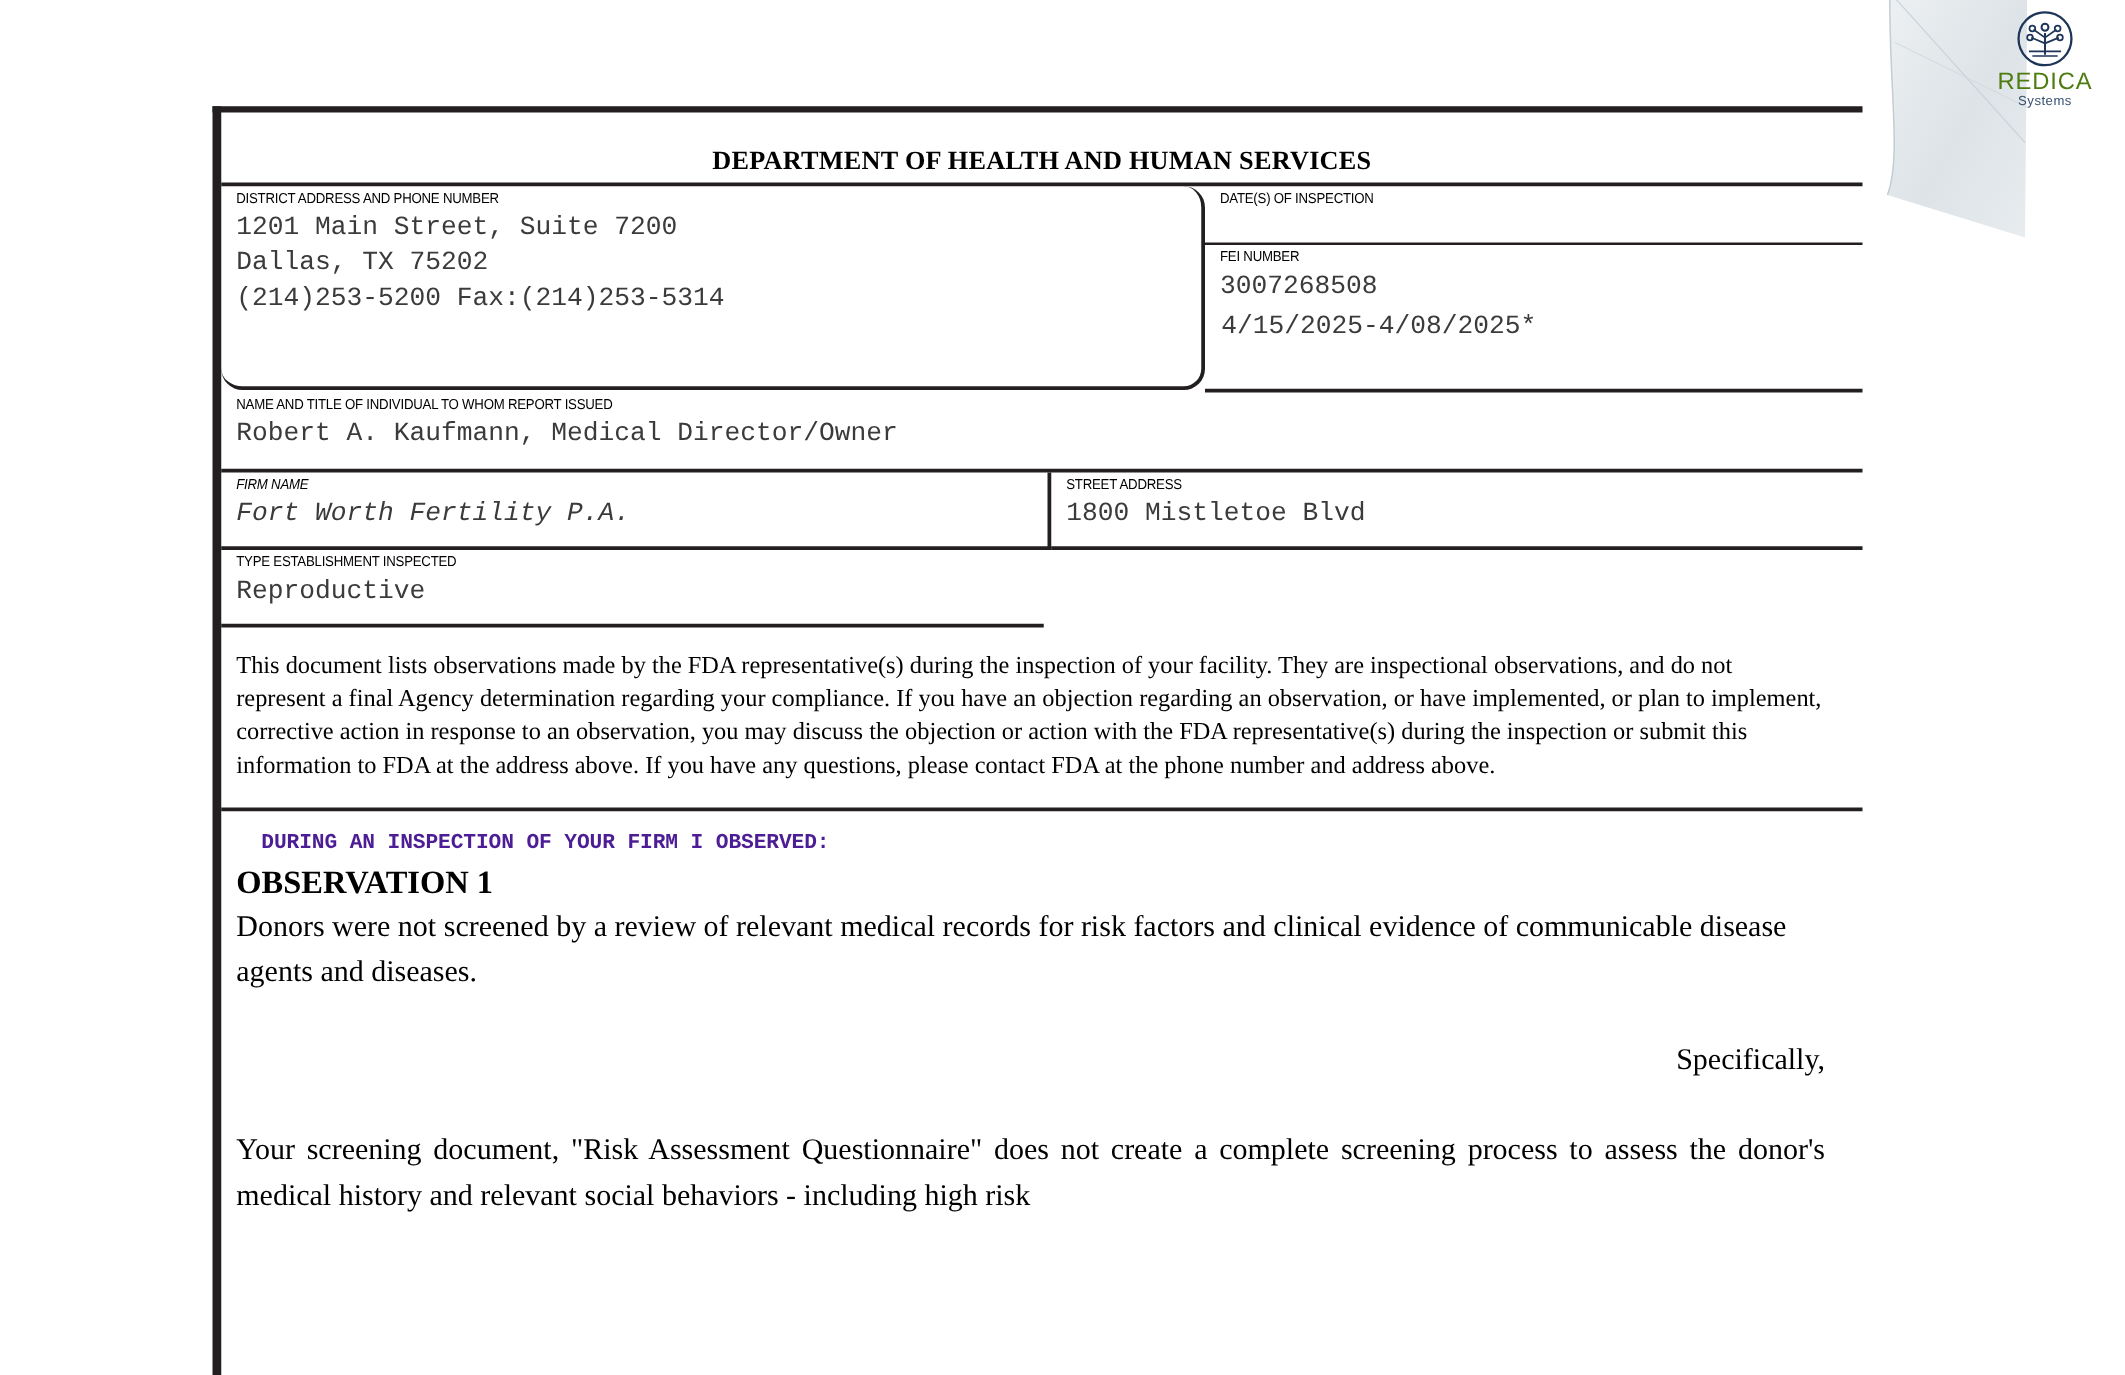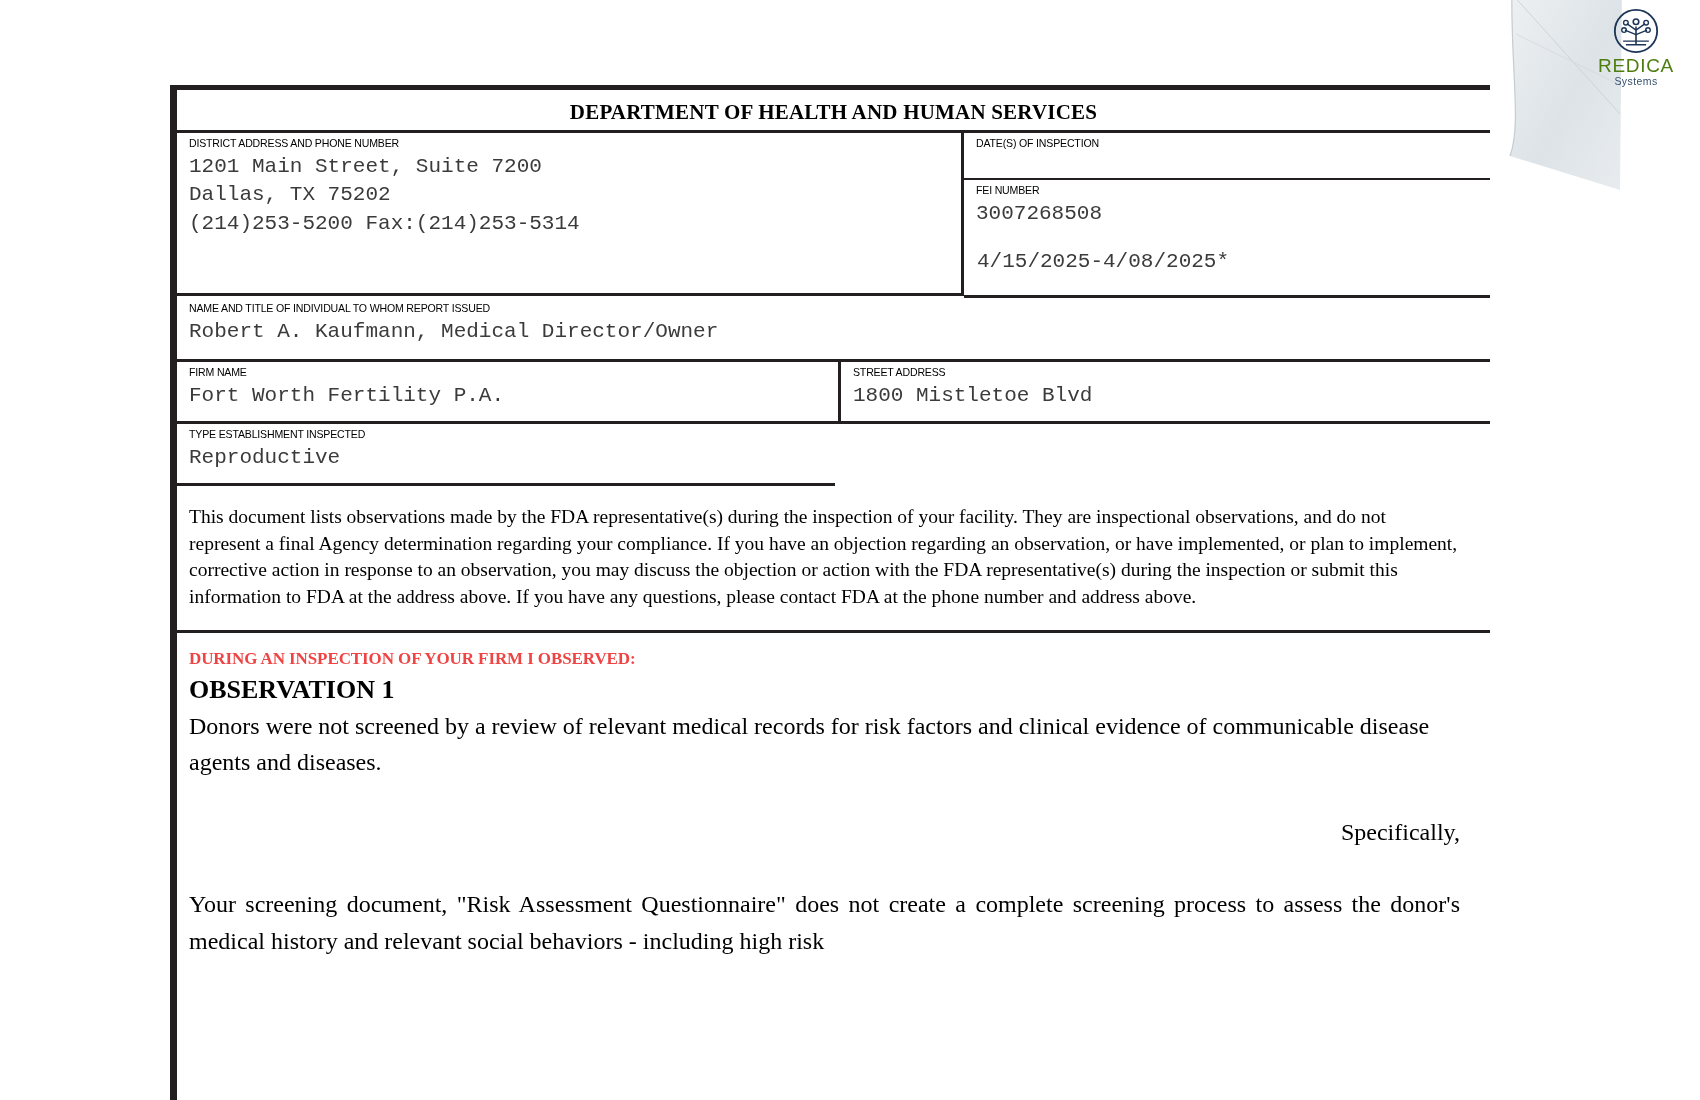--- a/index.html
+++ b/index.html
@@ -66,21 +66,21 @@
     height: 1015px;
     background: #ffffff;
     border-left: 7px solid #231f20;
     border-top: 5px solid #231f20;
     box-sizing: border-box;
     z-index: 10;
   }
 
   .title-block {
     border-bottom: 3px solid #231f20;
-    padding: 10px 0 6px 0;
+    padding: 26px 0 6px 0;
     text-align: center;
   }
   .title-main {
     font-family: "Liberation Serif", serif;
     font-weight: bold;
     font-size: 21px;
     letter-spacing: 0.2px;
     color: #000;
     line-height: 1.15;
   }
@@ -118,30 +118,30 @@
     font-size: 21px;
     color: #3b3b3b;
     line-height: 1.38;
     white-space: pre;
     margin-top: 2px;
   }
 
   .b-r { border-right: 3px solid #231f20; }
   .b-b { border-bottom: 3px solid #231f20; }
 
-  .addr-left { width: 787px; height: 163px; }
+  .addr-left { width: 787px; height: 163px; border-radius: 17px; }
   .addr-right { width: 526px; }
   .addr-right-top { height: 47px; border-bottom: 2px solid #231f20; }
   .addr-right-bot { height: 118px; }
 
   .name-row { height: 64px; }
   .firm-row { height: 62px; }
   .city-row { height: 62px; }
 
-  .half-left { width: 673px; }
+  .half-left { width: 673px; font-style: italic; }
   .half-right { width: 658px; }
 
   
   .notice {
     padding: 18px 30px 20px 12px;
     border-bottom: 3px solid #231f20;
   }
   .notice p {
     margin: 0;
     font-family: "Liberation Serif", serif;
@@ -149,26 +149,27 @@
     line-height: 1.36;
     color: #000;
     text-align: left;
   }
 
   
   .obs {
     padding: 16px 30px 0 12px;
   }
   .obs-heading {
-    font-family: Liberation Serif, serif;
+    font-family: Liberation Mono, monospace;
     font-weight: bold;
     font-size: 17px;
     letter-spacing: -0.1px;
-    color: #ef4444;
+    color: #4c1d95;
     line-height: 1.2;
+    margin-left: 20px;
   }
   .obs-number {
     font-family: "Liberation Serif", serif;
     font-weight: bold;
     font-size: 26px;
     color: #000;
     line-height: 1.25;
     margin-top: 4px;
   }
   .obs-text {

